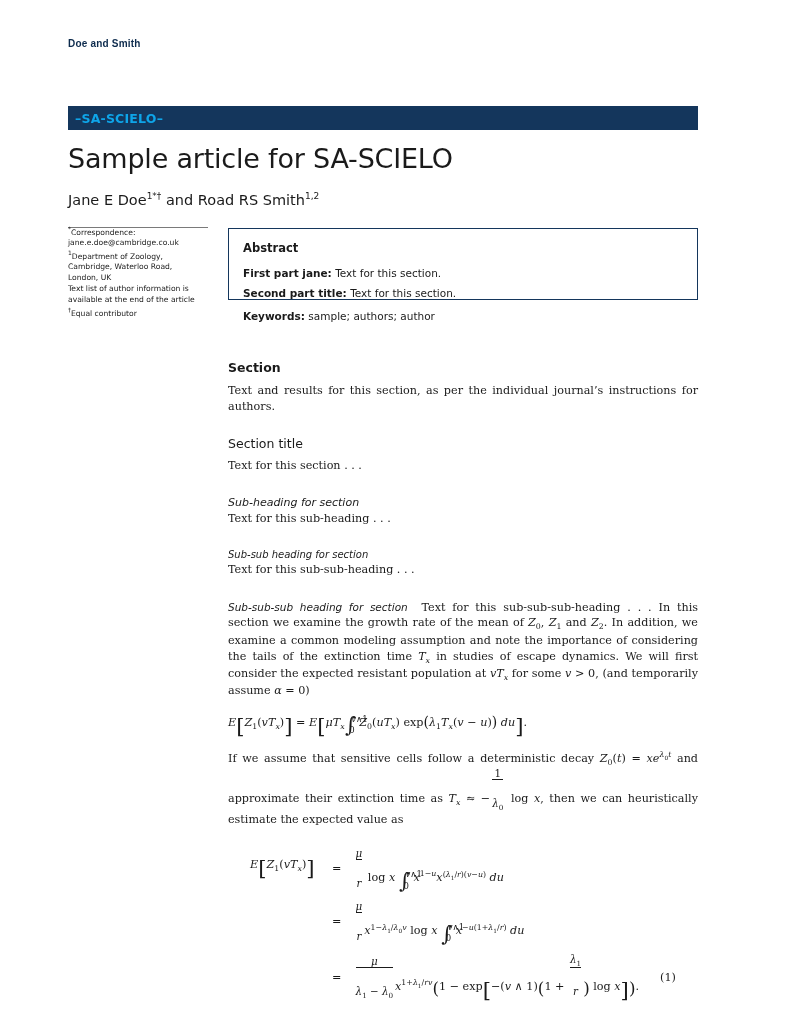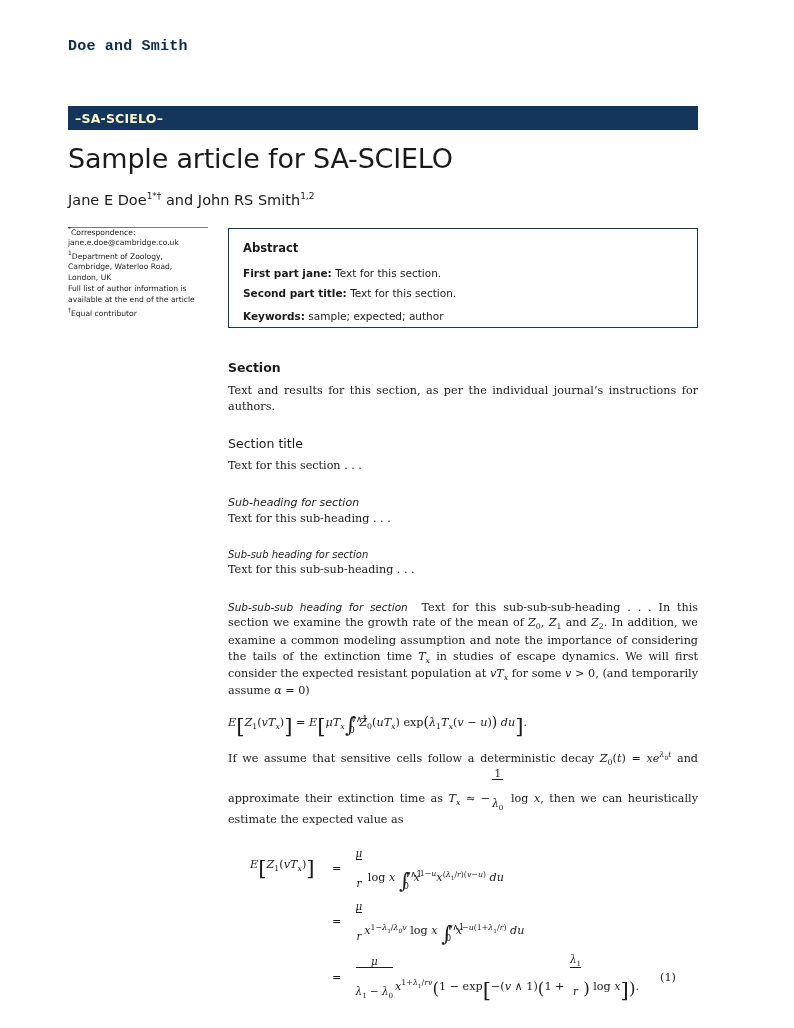--- a/index.html
+++ b/index.html
@@ -18,39 +18,39 @@
   .page {
     position: absolute;
     left: 0; top: 0;
     width: 794px;
     height: 1028px;
   }
   .runhead {
     position: absolute;
     left: 68px;
     top: 38px;
-    font-family: Liberation Mono, monospace;
-    font-size: 15px;
+    font-family: Liberation Sans, sans-serif;
+    font-size: 10px;
     font-weight: bold;
     color: #0d2b4d;
     letter-spacing: 0.2px;
   }
   .journal-bar {
     position: absolute;
     left: 68px;
     top: 106px;
     width: 630px;
     height: 24px;
     background: #14365c;
   }
   .journal-bar span {
     position: absolute;
     left: 7px;
     top: 5px;
-    color: #fef9c3;
+    color: #0ea5e9;
     font-size: 12.5px;
     font-weight: bold;
     letter-spacing: 0.2px;
   }
   .title {
     position: absolute;
     left: 68px;
     top: 143px;
     width: 640px;
     font-family: "DejaVu Sans", sans-serif;
@@ -89,21 +89,21 @@
   }
   .corr-block sup {
     font-size: 6px;
     vertical-align: super;
   }
   .abstract-box {
     position: absolute;
     left: 228px;
     top: 228px;
     width: 470px;
-    height: 100px;
+    height: 72px;
     border: 1px solid #14365c;
     box-sizing: border-box;
   }
   .abstract-inner {
     padding: 11px 14px 0 14px;
     font-size: 10.5px;
     line-height: 1.55;
     color: #1a1a1a;
   }
   .abstract-heading {
@@ -225,41 +225,41 @@
 
   <div class="runhead">Doe and Smith</div>
 
   <div class="journal-bar">
     <span>–SA-SCIELO–</span>
   </div>
 
   <div class="title">Sample article for SA-SCIELO</div>
 
   <div class="authors">
-    <span>Jane E Doe</span><sup>1*†</sup><span> and </span><span>John RS Smith</span><sup>1,2</sup>
+    <span>Jane E Doe</span><sup>1*†</sup><span> and </span><span>Road RS Smith</span><sup>1,2</sup>
   </div>
 
   <div class="corr-rule"></div>
   <div class="corr-block">
     <div><sup>*</sup><span>Correspondence:</span></div>
     <div>jane.e.doe@cambridge.co.uk</div>
     <div><sup>1</sup><span>Department of Zoology,</span></div>
     <div>Cambridge, Waterloo Road,</div>
     <div>London, UK</div>
-    <div>Full list of author information is</div>
+    <div>Text list of author information is</div>
     <div>available at the end of the article</div>
     <div><sup>†</sup><span>Equal contributor</span></div>
   </div>
 
   <div class="abstract-box">
     <div class="abstract-inner">
       <div class="abstract-heading">Abstract</div>
       <div class="abstract-line"><b>First part jane:</b> <span>Text for this section.</span></div>
       <div class="abstract-line"><b>Second part title:</b> <span>Text for this section.</span></div>
-      <div class="abstract-kw"><b>Keywords:</b> <span>sample; expected; author</span></div>
+      <div class="abstract-kw"><b>Keywords:</b> <span>sample; authors; author</span></div>
     </div>
   </div>
 
   <div class="body-col">
 
     <div class="h1">Section</div>
     <div class="para">Text and results for this section, as per the individual journal’s instructions for authors.</div>
 
     <div class="h2">Section title</div>
     <div class="para">Text for this section . . .</div>

